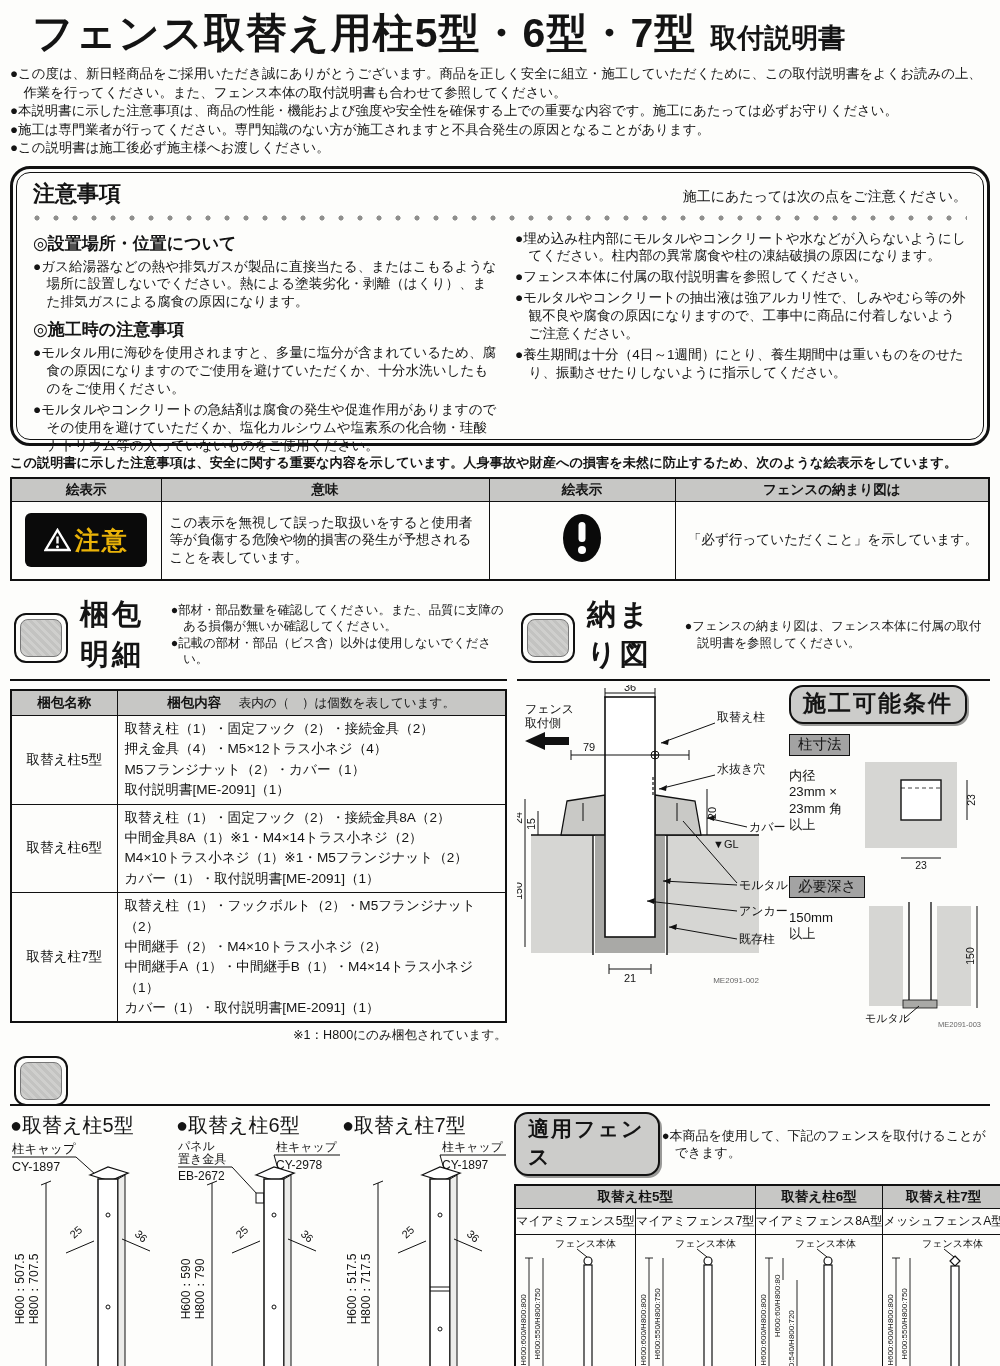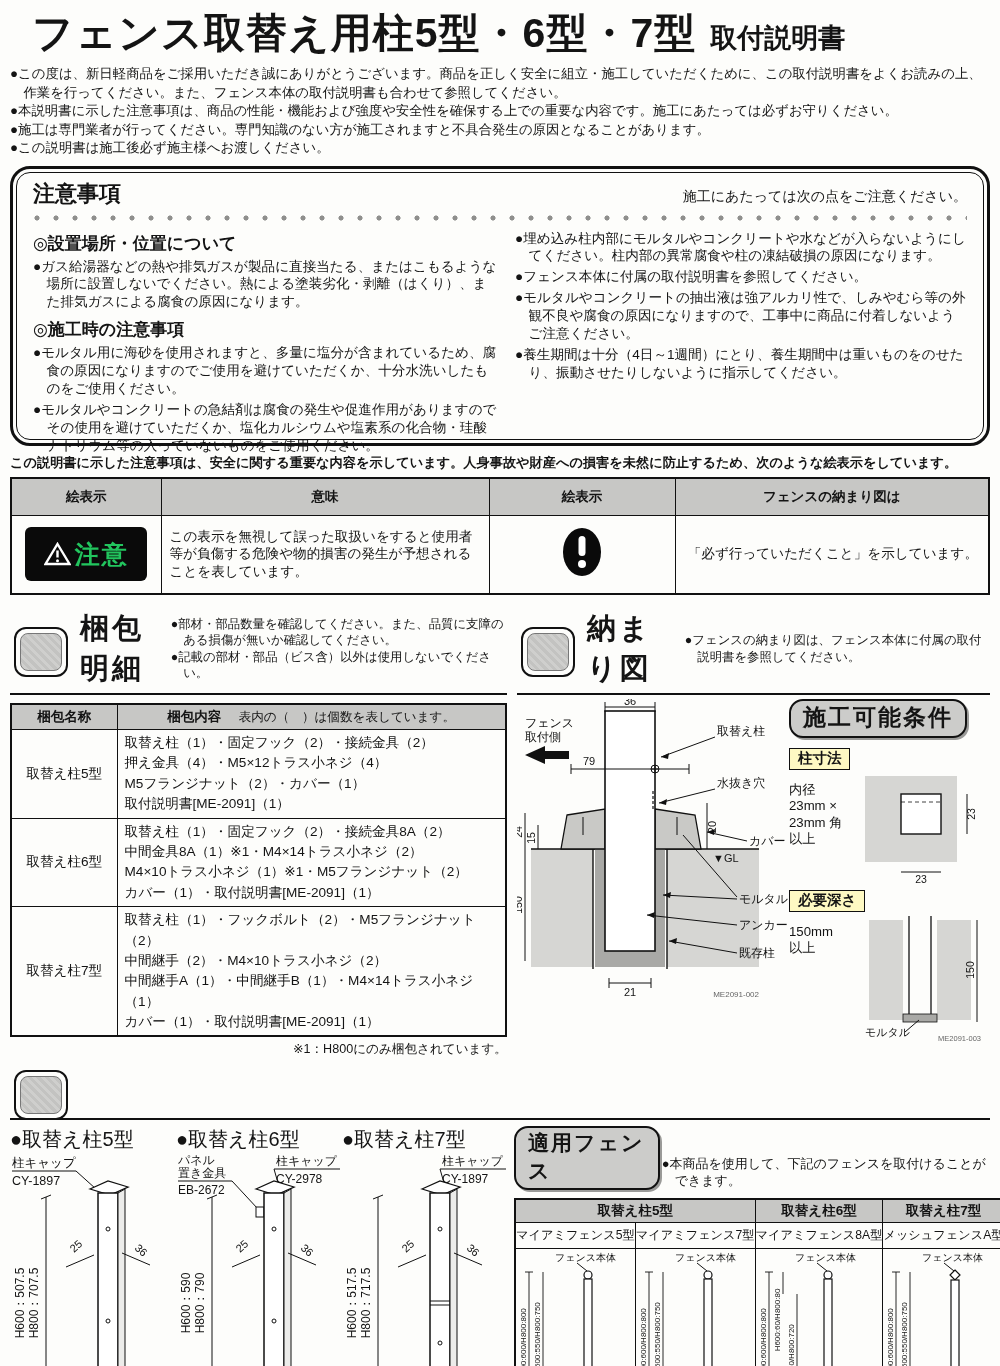--- a/index.html
+++ b/index.html
@@ -28,25 +28,25 @@
           background-size:19px 9px; background-repeat:repeat-x; }
   .notice-cols { display:flex; gap:18px; }
   .ncol-l { width:464px; }
   .ncol-r { width:452px; padding-top:2px; }
   .nsub { font-size:17px; font-weight:bold; margin-top:7px; }
   .nb { font-size:13.6px; line-height:1.32; padding-left:1em; text-indent:-1em; margin-top:3px; }
 
   
   .sym-intro { margin-top:8px; font-size:13.2px; font-weight:bold; }
   table.symtbl { width:100%; border-collapse:collapse; margin-top:5px; border:2.5px solid #111; }
-  table.symtbl th { background:#c7c7c5; font-size:13.5px; font-weight:bold; border:1.5px solid #111; height:38px; }
+  table.symtbl th { background:#c7c7c5; font-size:13.5px; font-weight:bold; border:1.5px solid #111; height:24px; }
   table.symtbl td { border:1.5px solid #111; height:78px; vertical-align:middle; }
   .caution-badge { width:122px; height:54px; background:#0a0a0a; border-radius:6px; margin:0 auto;
                    display:flex; align-items:center; justify-content:center; gap:4px; }
-  .caution-badge span { color:#22c55e; font-size:25px; font-weight:bold; letter-spacing:2px; }
+  .caution-badge span { color:#eab308; font-size:25px; font-weight:bold; letter-spacing:2px; }
   .meaning { font-size:13.6px; line-height:1.3; padding:4px 8px; }
   .mandatory-cell { text-align:center; }
   .mandatory-note { font-size:13.6px; padding:0 10px;text-align:right; }
 
   
   .sec-head { display:flex; align-items:center; gap:12px; border-bottom:2.5px solid #111; padding:2px 0 0 4px; }
   .sec-frame { border:2px solid #111; border-radius:12px; padding:4px; margin-bottom:-2.5px; background:#fdfdfb; }
   .sec-tab { width:42px; height:38px; border-radius:8px; border:1px solid #777;
              background:repeating-linear-gradient(45deg,#c3c3c1 0 3px,#cfcfcd 3px 6px); }
   .sec-title { font-size:29px; font-weight:bold; letter-spacing:3px; padding-bottom:4px; }
@@ -64,33 +64,33 @@
   td.pk-name { width:106px; text-align:center; font-size:14.5px; }
   td.pk-body { padding:3px 7px; line-height:1.5; }
   .pk-note { font-weight:normal; font-size:12.6px; }
   .pk-foot { text-align:right; font-size:12.6px; margin-top:4px; }
 
   .fig-row { display:flex; margin-top:4px; }
   .pill { display:inline-block; border:2.5px solid #111; border-radius:14px; background:#ccccca;
           box-shadow:2px 2px 0 #9a9a98; font-weight:bold; padding:1px 12px 3px 12px; }
   .cond-col { width:196px; }
   .cond-pill { font-size:23px; letter-spacing:2px; }
-  .boxlabel { display:inline-block; border:1.6px solid #111; padding:0 8px 1px 8px; font-size:14.5px; font-weight:bold;
-              background:#fef9c3; }
+  .boxlabel { display:inline-block; border:1.6px solid #111; padding:0 8px 1px 8px; font-size:14.5px; font-weight:normal;
+              background:#a3a3a3; }
   .cond-row { display:flex; margin-top:2px; }
   .cond-txt { width:74px; font-size:13.2px; line-height:1.25; padding-top:10px; }
 
   
   .bottom { margin-top:10px; }
   .bottom-cols { display:flex; gap:6px; margin-top:6px; }
   .posts-col { width:500px; display:flex; }
   .post-block { width:166px; }
   .post-title { font-size:20px; font-weight:normal; white-space:nowrap; }
   .apply-col { width:478px; }
-  .apply-head { display:flex; gap:2px; align-items:flex-end; }
+  .apply-head { display:flex; gap:2px; align-items:center; }
   .apply-pill { font-size:21px; letter-spacing:2px; }
   .apply-note { font-size:13px; line-height:1.3; padding-left:1em; text-indent:-1em; padding-top:2px; }
   table.applytbl { width:100%; border-collapse:collapse; border:2px solid #111; margin-top:8px; }
   table.applytbl th { background:#c7c7c5; border:1.2px solid #111; font-size:13.5px; height:24px; }
   table.applytbl td.fname { border:1.2px solid #111; font-size:12.2px; height:26px; text-align:center; white-space:nowrap; }
   table.applytbl td.fdiag { border:1.2px solid #111; padding:1px; }
 
   svg text { font-family:"Liberation Sans","DejaVu Sans",sans-serif; fill:#141414; }
   .code { fill:#666; }
 </style>

